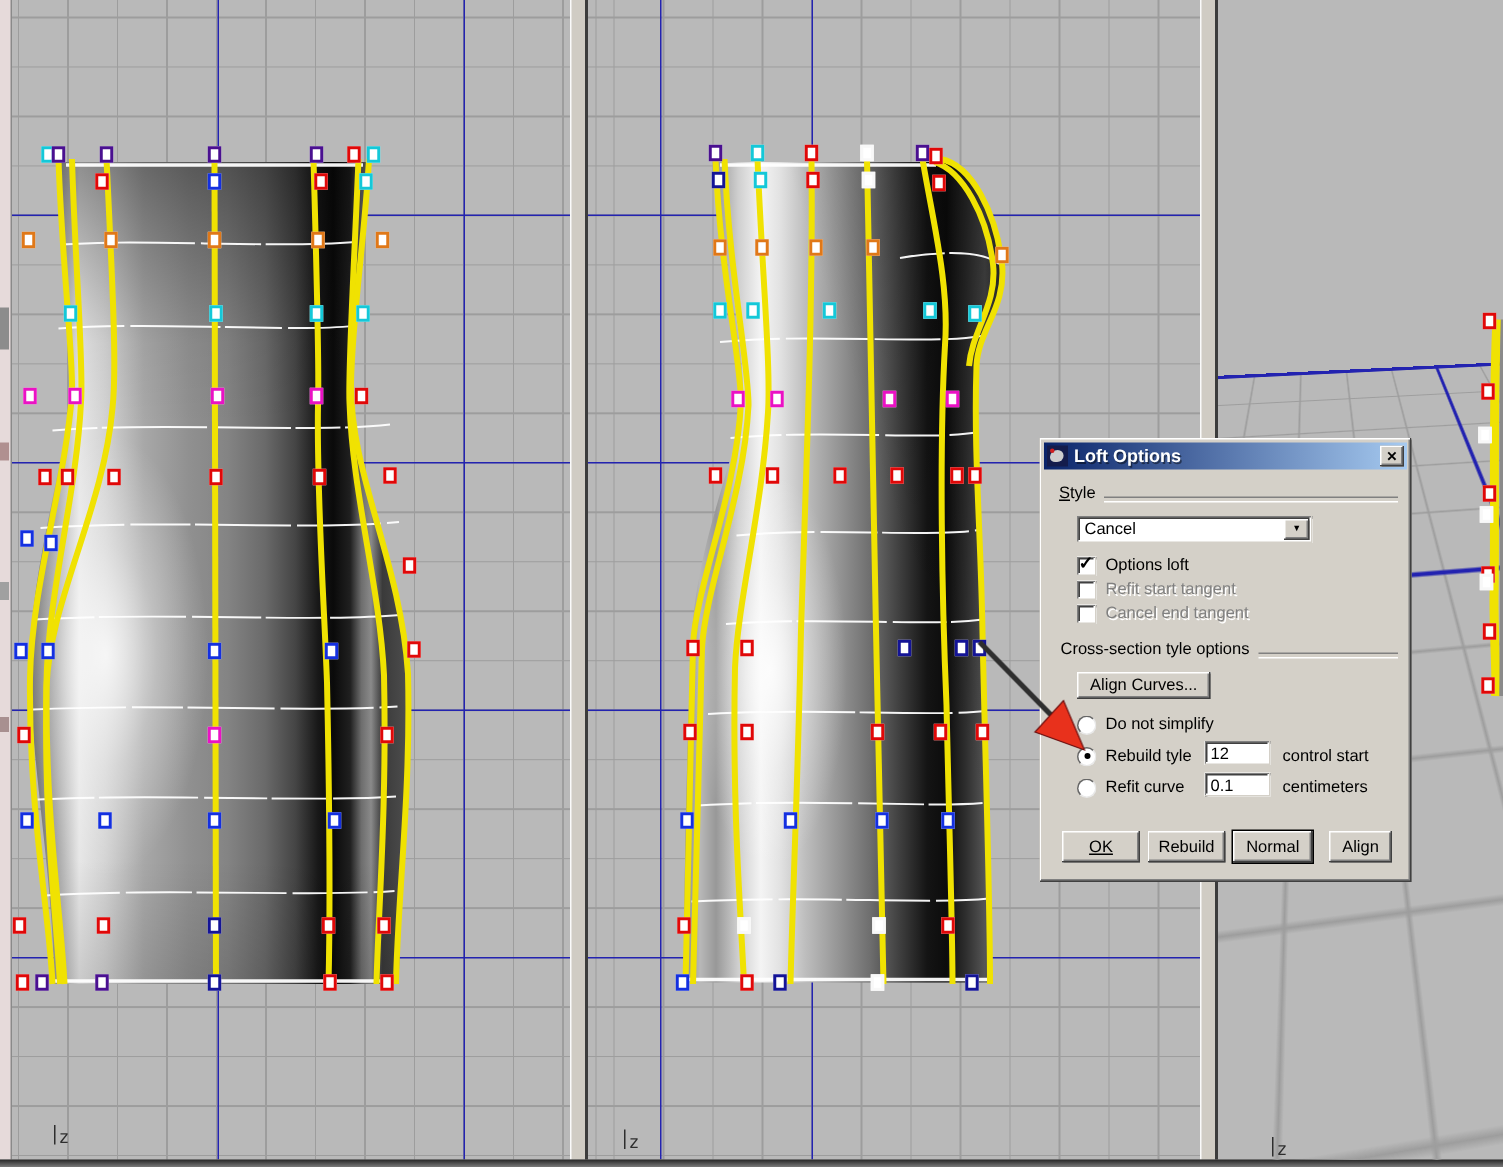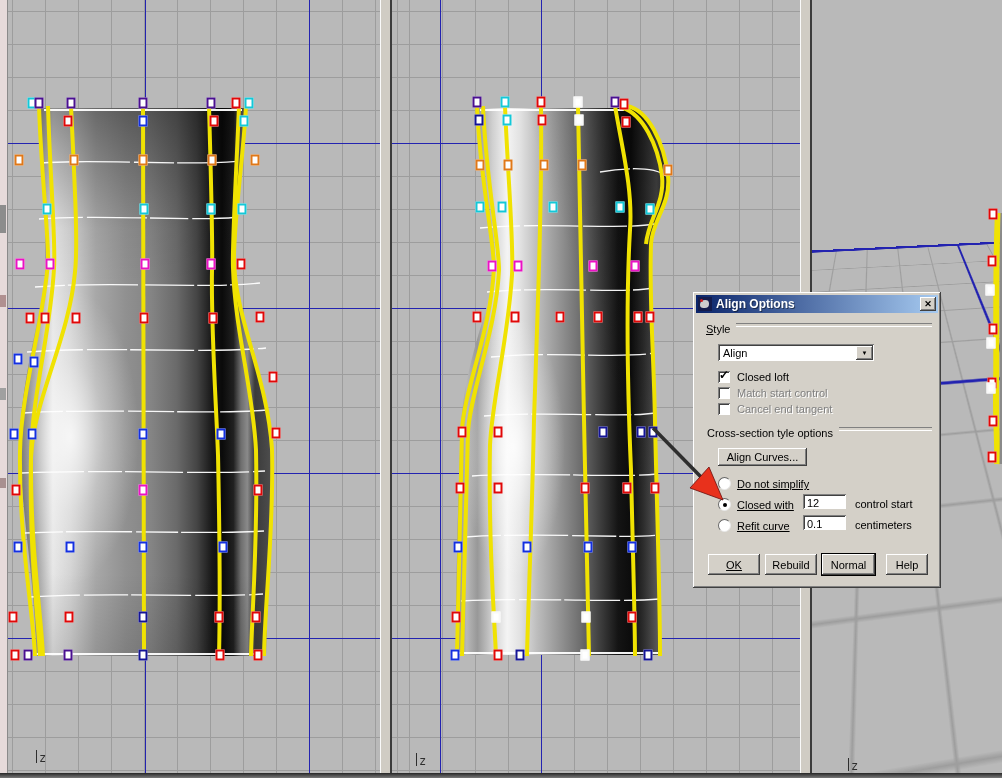--- a/index.html
+++ b/index.html
@@ -46,35 +46,35 @@
     background:linear-gradient(90deg,var(--title-grad-1),var(--title-grad-2));padding-left:2px;}
   .dlg-icon{position:relative;width:14px;height:14px;background:#141c4c;flex:0 0 auto;}
   .dlg-icon i{position:absolute;left:2px;top:3px;width:9px;height:8px;background:#cdcdcd;
     border-radius:60% 45% 50% 40%;}
   .dlg-icon b{position:absolute;left:2px;top:2px;width:3px;height:3px;background:#d02020;border-radius:50%;}
   .title-text{color:#fff;font-weight:bold;font-size:12px;margin-left:4px;flex:1;
     text-shadow:1px 1px 0 rgba(0,0,0,.45);}
   .close-btn{width:16px;height:14px;margin-right:2px;background:var(--dialog-bg);display:flex;
     align-items:center;justify-content:center;font-size:9px;font-weight:bold;color:#000;
     box-shadow:inset -1px -1px #404040,inset 1px 1px #fff,inset -2px -2px #808080;cursor:default;}
-  .grp-row{position:absolute;display:flex;align-items:flex-start;}
+  .grp-row{position:absolute;display:flex;align-items:flex-end;}
   .groove{flex:1;height:2px;border-top:1px solid #808080;border-bottom:1px solid #fff;margin-left:6px;}
   .combo{position:absolute;left:25px;top:52px;width:157px;height:18px;background:#fff;
     box-shadow:inset -1px -1px #d4d0c8,inset 1px 1px #808080,inset -2px -2px #fff,inset 2px 2px #404040;
     line-height:18px;padding-left:5px;box-sizing:border-box;}
   .combo-btn{position:absolute;right:2px;top:2px;bottom:2px;width:17px;background:var(--dialog-bg);
     box-shadow:inset -1px -1px #404040,inset 1px 1px #fff,inset -2px -2px #808080;
     display:flex;align-items:center;justify-content:center;font-size:6px;color:#000;}
   .chk-row{position:absolute;left:25px;display:flex;align-items:center;height:14px;}
   .chk-box{width:13px;height:13px;background:#fff;position:relative;flex:0 0 auto;
     box-shadow:inset -1px -1px #d4d0c8,inset 1px 1px #808080,inset -2px -2px #fff,inset 2px 2px #404040;}
   .chk-box .mark{position:absolute;left:1px;top:-3px;font-size:12px;font-weight:bold;}
   .chk-lbl{margin-left:6px;}
   .disabled .chk-lbl{color:var(--disabled-text);text-shadow:1px 1px 0 #fff;}
-  .radio-row{position:absolute;left:25px;display:flex;align-items:flex-end;height:14px;text-decoration:underline;}
+  .radio-row{position:absolute;left:25px;display:flex;align-items:center;height:14px;}
   .radio{width:11px;height:11px;border-radius:50%;background:#fff;position:relative;flex:0 0 auto;
     border:1px solid;border-color:#666 #e8e8e8 #e8e8e8 #666;box-sizing:content-box;}
   .radio .dot{display:none;}
   .radio.sel .dot{display:block;position:absolute;left:3.5px;top:3.5px;width:4px;height:4px;border-radius:50%;background:#000;}
   .radio-lbl{margin-left:6px;}
   .txt{position:absolute;width:44px;height:16px;background:#fff;border:none;outline:none;
     font-family:"Liberation Sans",sans-serif;font-size:11px;padding:1px 0 0 4px;box-sizing:border-box;
     box-shadow:inset -1px -1px #d4d0c8,inset 1px 1px #808080,inset -2px -2px #fff,inset 2px 2px #404040;}
   .suffix{position:absolute;left:162px;}
   .btn-row{position:absolute;left:14px;top:261px;display:flex;}
@@ -387,47 +387,47 @@
   </div>
 
   <div class="bottom-bar"></div>
 
   <div class="dialog">
     <div class="titlebar">
       <span class="dlg-icon">
           <i></i>
           <b></b>
         </span>
-      <span class="title-text">Align Options</span>
+      <span class="title-text">Loft Options</span>
       <span class="close-btn">
           <span>✕</span>
         </span>
     </div>
 
     <div class="grp-row" style="left:13px;top:31px;right:9px;">
       <span><u>S</u><span>tyle</span></span>
       <span class="groove"></span>
     </div>
 
     <div class="combo">
-      <span>Align</span>
+      <span>Cancel</span>
       <span class="combo-btn">
           <span>▼</span>
         </span>
     </div>
 
     <label class="chk-row" style="top:78px;">
       <span class="chk-box">
           <span class="mark">✓</span>
         </span>
-      <span class="chk-lbl">Closed loft</span>
+      <span class="chk-lbl">Options loft</span>
     </label>
     <label class="chk-row disabled" style="top:94px;">
       <span class="chk-box"></span>
-      <span class="chk-lbl">Match start control</span>
+      <span class="chk-lbl">Refit start tangent</span>
     </label>
     <label class="chk-row disabled" style="top:110px;">
       <span class="chk-box"></span>
       <span class="chk-lbl">Cancel end tangent</span>
     </label>
 
     <div class="grp-row" style="left:14px;top:135px;right:9px;">
       <span>Cross-section tyle options</span>
       <span class="groove"></span>
     </div>
@@ -435,37 +435,37 @@
     <button class="btn" style="position:absolute;left:24px;top:155px;width:91px;height:20px;">Align Curves...</button>
 
     <label class="radio-row" style="top:184px;">
       <span class="radio"></span>
       <span class="radio-lbl">Do not simplify</span>
     </label>
     <label class="radio-row" style="top:205px;">
       <span class="radio sel">
           <span class="dot"></span>
         </span>
-      <span class="radio-lbl">Closed with</span>
+      <span class="radio-lbl">Rebuild tyle</span>
     </label>
     <input class="txt" style="left: 110px; top: 202px;" value="12">
     <span class="suffix" style="top:206px;">control start</span>
 
     <label class="radio-row" style="top:226px;">
       <span class="radio"></span>
       <span class="radio-lbl">Refit curve</span>
     </label>
     <input class="txt" style="left: 110px; top: 223px;" value="0.1">
     <span class="suffix" style="top:227px;">centimeters</span>
 
     <div class="btn-row">
       <button class="btn" style="width:54px;text-decoration:underline;">OK</button>
       <button class="btn" style="width:54px;margin-left:3px;">Rebuild</button>
       <button class="btn default" style="width:55px;margin-left:3px;">Normal</button>
-      <button class="btn" style="width:44px;margin-left:9px;">Help</button>
+      <button class="btn" style="width:44px;margin-left:9px;">Align</button>
     </div>
   </div>
 
   <svg id="arrow" width="95" height="95">
     <path d="M8 8 L56 57" stroke="#2e2e2e" stroke-width="3.5" fill="none"></path>
     <polygon points="78,80 45,68 64,47" fill="var(--arrow-red)" stroke="#6a0d0d" stroke-width="0.8"></polygon>
   </svg>
 
 </div>
 

